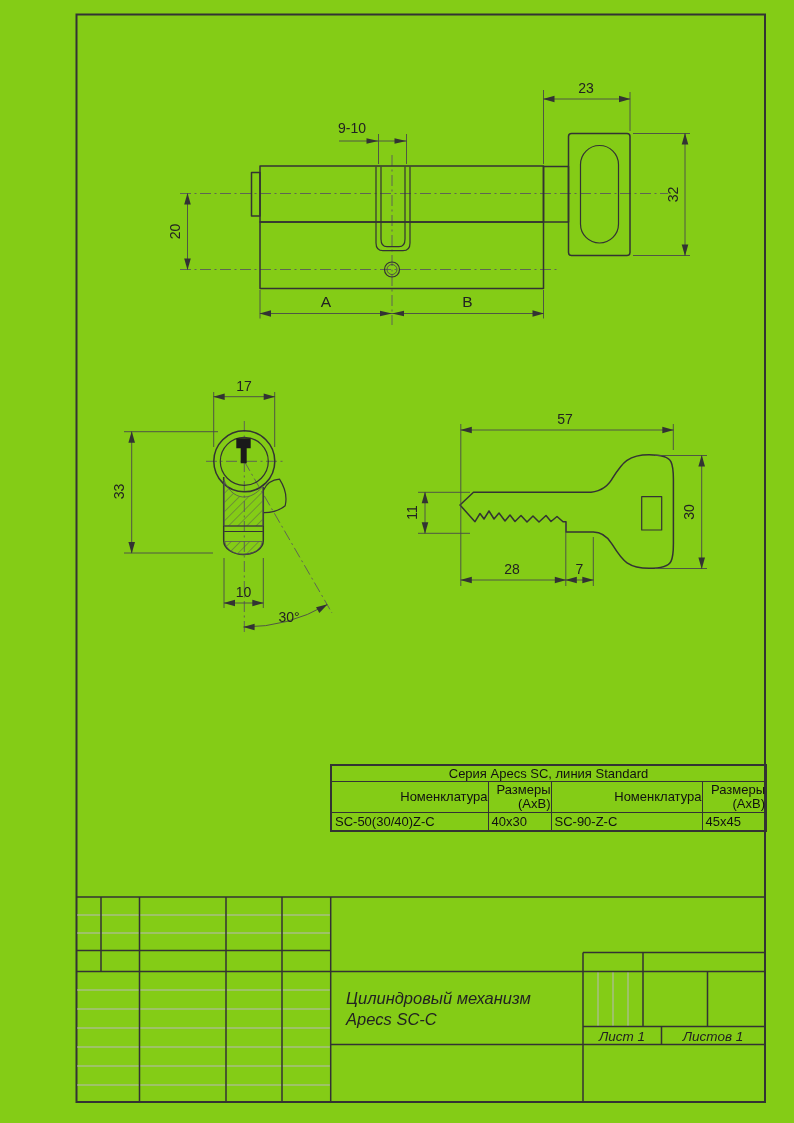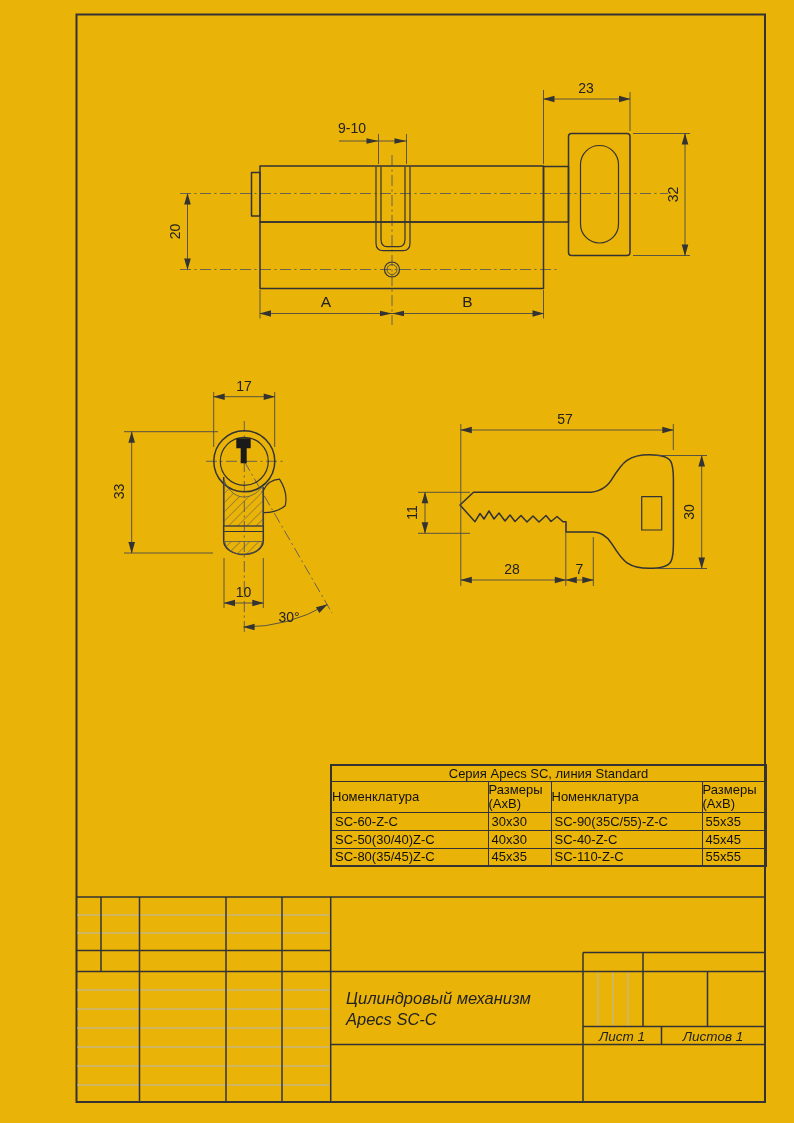--- a/index.html
+++ b/index.html
@@ -1,16 +1,16 @@
 <!DOCTYPE html>
 <html><head>
 <meta charset="utf-8">
 <style>
   html,body{margin:0;padding:0;background:#e8e8e8;}
-  .page{position:relative;width:794px;height:1123px;background:#eab308;overflow:hidden;
+  .page{position:relative;width:794px;height:1123px;background:#84cc16;overflow:hidden;
         font-family:"Liberation Sans",sans-serif;}
   svg{position:absolute;left:0;top:0;}
   
   .obj{fill:none;stroke:#333;stroke-width:1.5;stroke-linejoin:round;}
   .obj2{fill:none;stroke:#333;stroke-width:1.2;stroke-linejoin:round;}
   .thin{fill:none;stroke:#4a4a4a;stroke-width:0.9;}
   .cl{fill:none;stroke:#5a5a5a;stroke-width:0.9;stroke-dasharray:11 3.5 2 3.5;}
   .arrowfill{fill:#333;stroke:none;}
   .hatchshape{stroke:#555;stroke-width:0.8;}
   .dimtext{font:14px "Liberation Sans",sans-serif;fill:#222;}
@@ -19,21 +19,21 @@
   .tbthin{stroke:#b8b8b8;stroke-width:1;fill:none;}
   .tbtitle{font:italic 16.5px "Liberation Sans",sans-serif;fill:#222;}
   .tbsheet{font:italic 13.5px "Liberation Sans",sans-serif;fill:#222;}
   
   .size-table-wrap{position:absolute;left:330px;top:764px;width:468px;height:134px;}
   table.sizes{border-collapse:collapse;table-layout:fixed;width:435px;
               font:13px "Liberation Sans",sans-serif;color:#111;}
   table.sizes td,table.sizes th{border:1.2px solid #333;padding:0 0 0 3px;margin:0;
               overflow:hidden;white-space:nowrap;font-weight:normal;}
   table.sizes .ttl{text-align:center;height:15px;padding:0;}
-  table.sizes .hdr{text-align:left;height:30px;line-height:14px;padding:0;}
+  table.sizes .hdr{text-align:right;height:30px;line-height:14px;padding:0;}
   table.sizes .drow td{height:16.8px;}
   table.sizes{border:2px solid #333;}
 </style>
 </head>
 <body>
 
 <div class="page">
 
 <svg width="794" height="1123" viewBox="0 0 794 1123">
   <defs>
@@ -238,34 +238,22 @@
           <tr>
             <td class="ttl" colspan="4">Серия Apecs SC, линия Standard</td>
           </tr>
     <tr>
       <td class="hdr">Номенклатура</td>
       <td class="hdr"><span>Размеры</span><br><span>(АхВ)</span></td>
       <td class="hdr">Номенклатура</td>
       <td class="hdr"><span>Размеры</span><br><span>(АхВ)</span></td>
     </tr>
     <tr class="drow">
-      <td>SC-60-Z-C</td>
-      <td>30x30</td>
-      <td>SC-90(35C/55)-Z-C</td>
-      <td>55x35</td>
-    </tr>
-    <tr class="drow">
       <td>SC-50(30/40)Z-C</td>
       <td>40x30</td>
-      <td>SC-40-Z-C</td>
+      <td>SC-90-Z-C</td>
       <td>45x45</td>
-    </tr>
-    <tr class="drow">
-      <td>SC-80(35/45)Z-C</td>
-      <td>45x35</td>
-      <td>SC-110-Z-C</td>
-      <td>55x55</td>
     </tr>
   </tbody>
       </table>
 </div>
 
 </div>
 
 </body></html>

